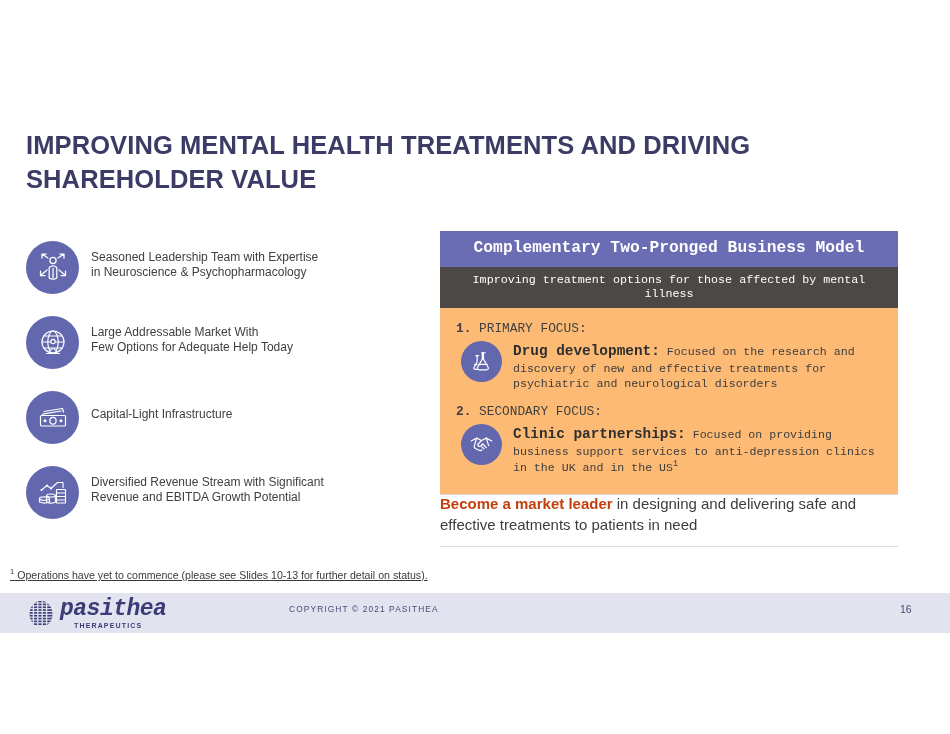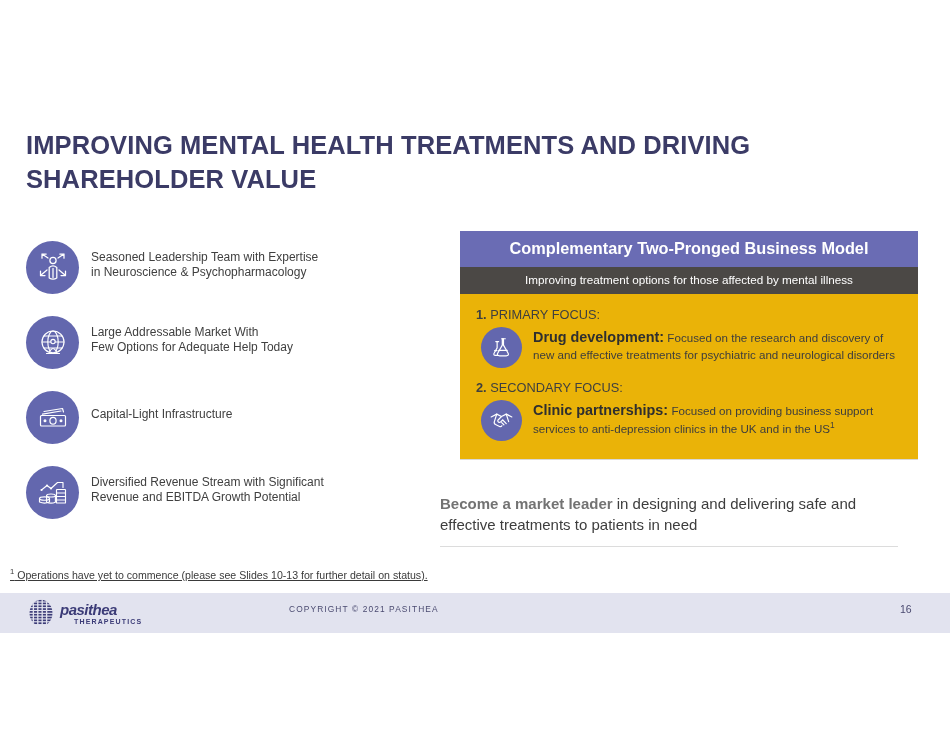--- a/index.html
+++ b/index.html
@@ -68,43 +68,44 @@
     line-height: 1.27;
     color: #404040;
     padding-top: 10px;
     white-space: pre-line;
   }
   .feature.single .ftext { padding-top: 17px; }
 
   
   .panel {
     position: absolute;
-    left: 460px;
+    left: 440px;
     top: 231px;
     width: 458px;
+    font-family: Liberation Mono, monospace;
   }
   .panel-title {
     background: #6a6cb4;
     color: #ffffff;
     font-size: 16.3px;
     font-weight: bold;
     text-align: center;
     padding: 8px 6px 9px 6px;
     line-height: 1.15;
   }
   .panel-sub {
     background: #4b4845;
     color: #ffffff;
     font-size: 11.7px;
     text-align: center;
     padding: 6px 6px 7px 6px;
     line-height: 1.2;
   }
   .panel-body {
-    background: #eab308;
+    background: #fdba74;
     padding: 11px 13px 16px 13px;
     border-bottom: 1px solid #d8d8d8;
   }
   .focus-label {
     font-size: 12.8px;
     color: #3f3f3f;
     margin: 2px 0 4px 3px;
   }
   .focus-label b { font-weight: bold; }
   .focus-row {
@@ -143,21 +144,21 @@
   
   .closing {
     position: absolute;
     left: 440px;
     top: 493px;
     width: 458px;
     font-size: 15px;
     line-height: 1.42;
     color: #3d3d3d;
   }
-  .closing b { font-weight: bold; color: #737373; }
+  .closing b { font-weight: bold; color: #c2410c; }
   .closing-rule {
     position: absolute;
     left: 440px;
     top: 546px;
     width: 458px;
     height: 1px;
     background: #dcdcdc;
   }
 
   
@@ -187,25 +188,26 @@
     align-items: center;
   }
   .logo-globe { width: 30px; height: 30px; display: block; }
   .logo-words {
     margin-left: 4px;
     display: flex;
     flex-direction: column;
     line-height: 1;
   }
   .logo-name {
-    font-size: 15px;
+    font-size: 23px;
     font-weight: bold;
     font-style: italic;
     color: #3b3b77;
     letter-spacing: -0.5px;
+    font-family: Liberation Mono, monospace;
   }
   .logo-tag {
     font-size: 7px;
     font-weight: bold;
     color: #3b3b77;
     letter-spacing: 1.15px;
     margin-top: 1px;
     margin-left: 14px;
   }
   .copyright {

